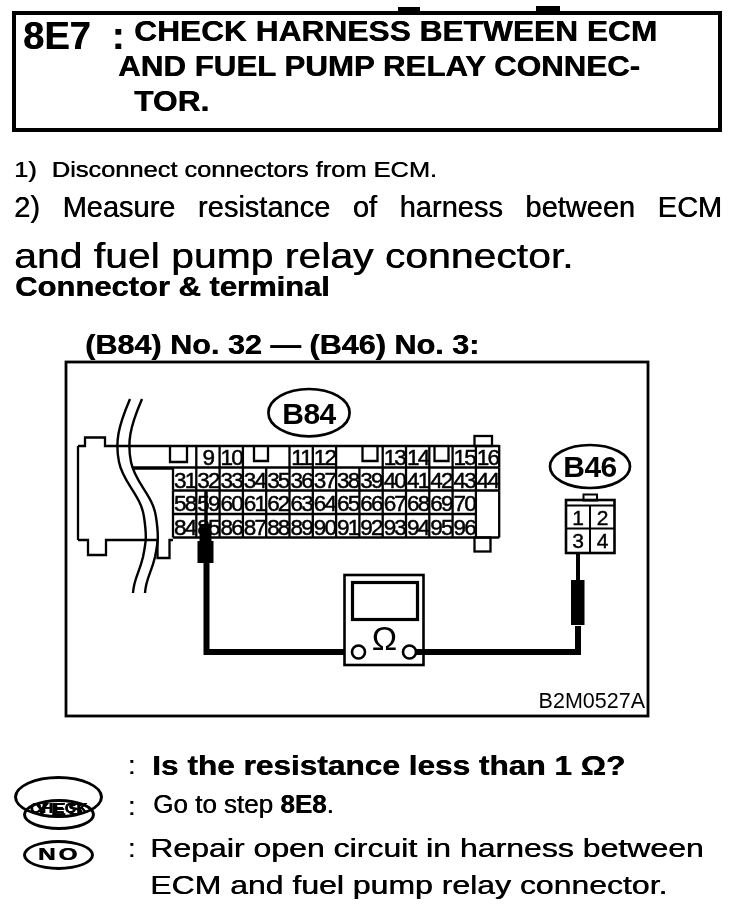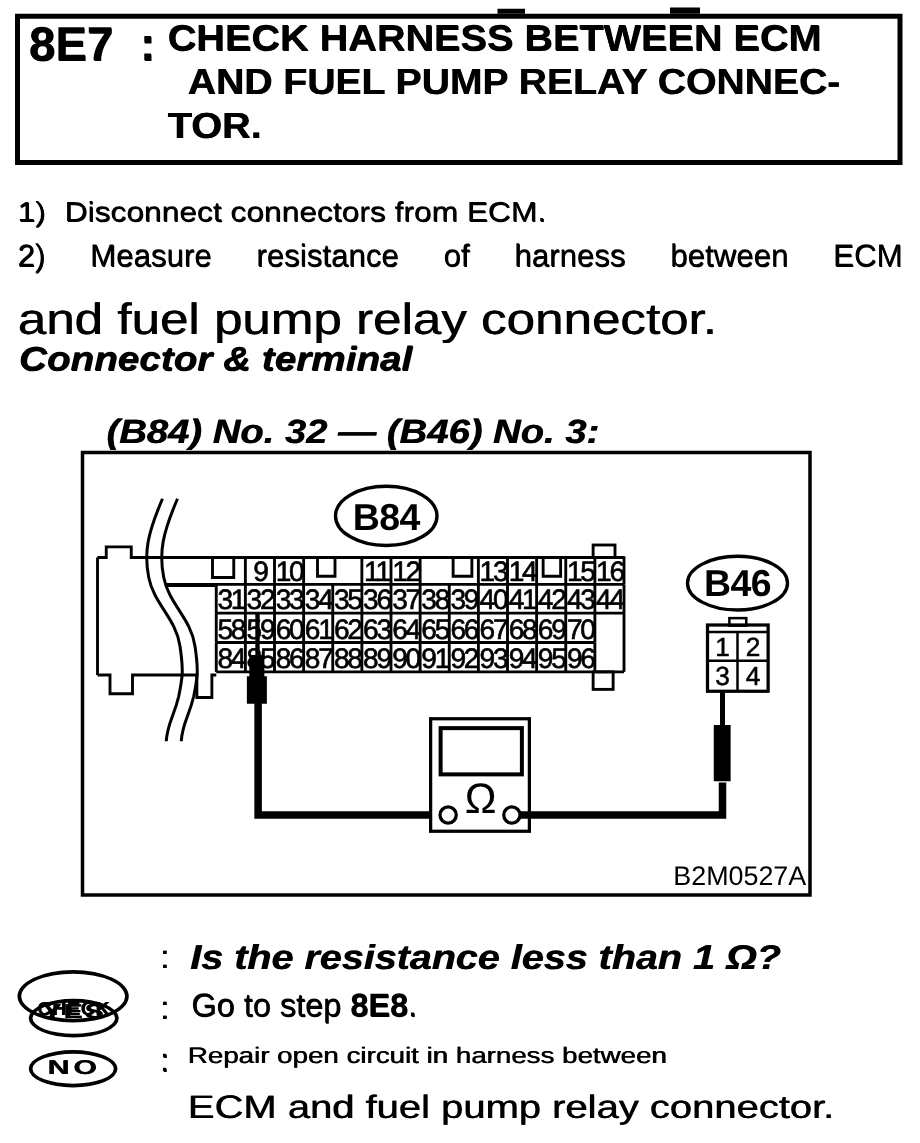--- a/index.html
+++ b/index.html
@@ -1,37 +1,37 @@
 <!DOCTYPE html>
 <html><head>
 <meta charset="utf-8">
 <style>
   html,body{margin:0;padding:0;}
   body{width:736px;height:914px;background:#fff;position:relative;overflow:hidden;
        font-family:"Liberation Sans", sans-serif;color:#000;}
   .abs{position:absolute;white-space:nowrap;line-height:1;}
   .b{font-weight:bold;}
-  .bi{font-weight:bold;font-style:italic;}
+  .bi{font-weight:bold;}
   .tk{text-shadow:0.5px 0.4px 0 #000;}
   .sx{display:inline-block;transform-origin:0 0;}
 </style>
 </head>
 <body>
 
 <div class="abs" style="left:398px;top:7px;width:22px;height:4px;background:#000;"></div>
 <div class="abs" style="left:536px;top:6px;width:24px;height:5px;background:#000;"></div>
 
 <div class="abs" style="left:12px;top:11px;width:710px;height:121px;border:4px solid #000;box-sizing:border-box;"></div>
 <div class="abs b tk" style="left:23px;top:16.6px;font-size:38px;">8E7&nbsp;&nbsp;:</div>
 <div class="abs b tk" style="left:134px;top:16.6px;font-size:29px;"><span class="sx" style="transform:scaleX(1.0931);">CHECK HARNESS BETWEEN ECM</span></div>
-<div class="abs b tk" style="left:150px;top:52.4px;font-size:29px;"><span class="sx" style="transform:scaleX(1.0786);">AND FUEL PUMP RELAY CONNEC-</span></div>
+<div class="abs b tk" style="left:118px;top:52.4px;font-size:29px;"><span class="sx" style="transform:scaleX(1.0786);">AND FUEL PUMP RELAY CONNEC-</span></div>
 <div class="abs b tk" style="left:134px;top:86.6px;font-size:29px;"><span class="sx" style="transform:scaleX(1.0931);">TOR.</span></div>
 
 <div class="abs tk" style="left:14px;top:158.8px;font-size:22px;"><span class="sx" style="transform:scaleX(1.1542);">1)<span style="display:inline-block;width:13px;"></span>Disconnect connectors from ECM.</span></div>
-<div class="abs tk" style="left:14px;top:192.8px;width:708px;font-size:25px;text-align:justify;text-align-last:justify;line-height:1;">2) Measure resistance of harness between ECM</div>
+<div class="abs tk" style="left:14px;top:192.8px;width:708px;font-size:29px;text-align:justify;text-align-last:justify;line-height:1;">2) Measure resistance of harness between ECM</div>
 <div class="abs tk" style="left:14px;top:218px;font-size:35px;margin-top:20px;"><span class="sx" style="transform:scaleX(1.1687);">and fuel pump relay connector.</span></div>
 <div class="abs bi tk" style="left:14.5px;top:273.8px;font-size:27px;"><span class="sx" style="transform:scaleX(1.1461);">Connector &amp; terminal</span></div>
 <div class="abs bi tk" style="left:85px;top:304.4px;font-size:27px;margin-top:28px;"><span class="sx" style="transform:scaleX(1.1325);">(B84) No. 32 — (B46) No. 3:</span></div>
 
 <svg class="abs" style="left:0;top:0;" width="736" height="914" viewBox="0 0 736 914">
 <g fill="none" stroke="#000" stroke-width="2.8">
   <rect x="66" y="362" width="582" height="354"></rect>
 </g>
 <g fill="none" stroke="#000" stroke-width="2.7">
   <ellipse cx="309" cy="412.7" rx="40.6" ry="23.7"></ellipse>
@@ -221,14 +221,14 @@
 <div class="abs" style="left:23px;top:799px;width:72px;height:31px;border:3.5px solid #000;border-radius:50%;box-sizing:border-box;display:flex;align-items:flex-start;justify-content:center;">
   <span class="b" style="font-size:16px;letter-spacing:1.5px;transform:scaleX(1.38);text-shadow:0.5px 0 0 #000;">YES</span>
 </div>
 <div class="abs tk" style="left:128px;top:792.5px;font-size:26px;">:</div>
 <div class="abs tk" style="left:153px;top:791px;font-size:26px;">Go to step <span class="b">8E8</span>.</div>
 
 <div class="abs" style="left:23px;top:840px;width:71px;height:30px;border:3.5px solid #000;border-radius:50%;box-sizing:border-box;display:flex;align-items:center;justify-content:center;">
   <span class="b" style="font-size:16px;letter-spacing:2px;transform:scaleX(1.52);text-shadow:0.5px 0 0 #000;">NO</span>
 </div>
 <div class="abs tk" style="left:128px;top:834.8px;font-size:26px;">:</div>
-<div class="abs tk" style="left:150px;top:834.8px;font-size:18px;"><span class="sx" style="transform:scaleX(1.2315);">Repair open circuit in harness between</span></div>
+<div class="abs tk" style="left:150px;top:834.8px;font-size:26px;"><span class="sx" style="transform:scaleX(1.2315);">Repair open circuit in harness between</span></div>
 <div class="abs tk" style="left:150px;top:871.8px;font-size:26px;"><span class="sx" style="transform:scaleX(1.2297);">ECM and fuel pump relay connector.</span></div>
 
 </body></html>

